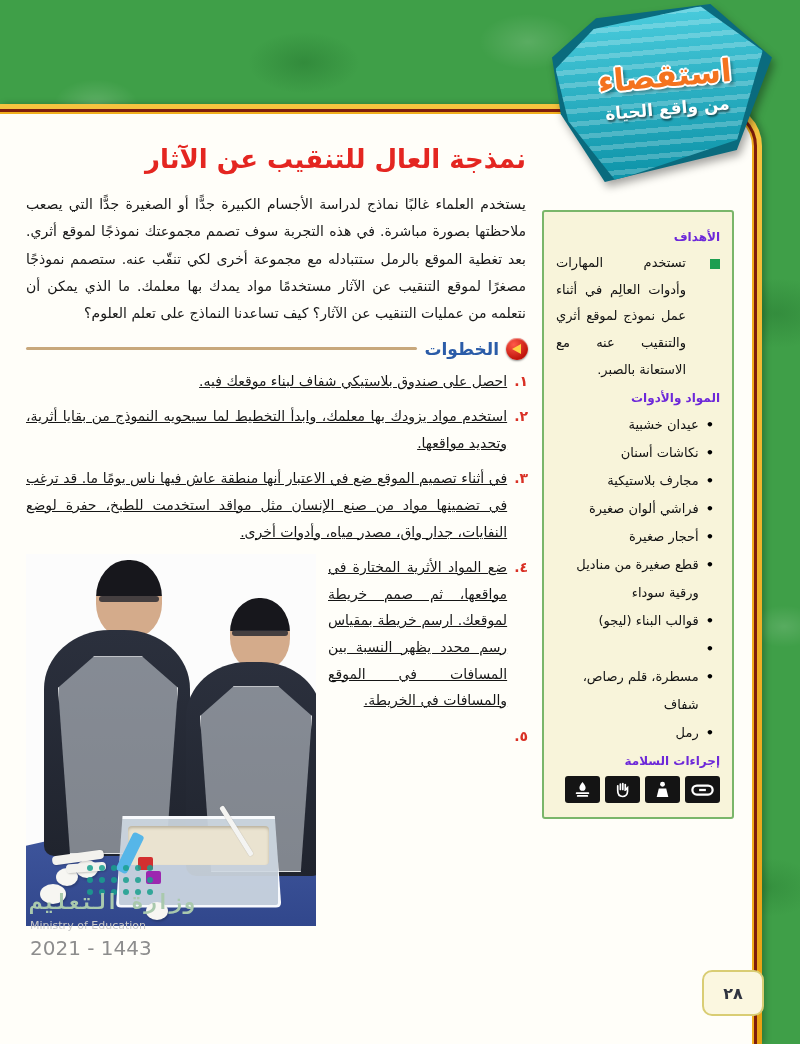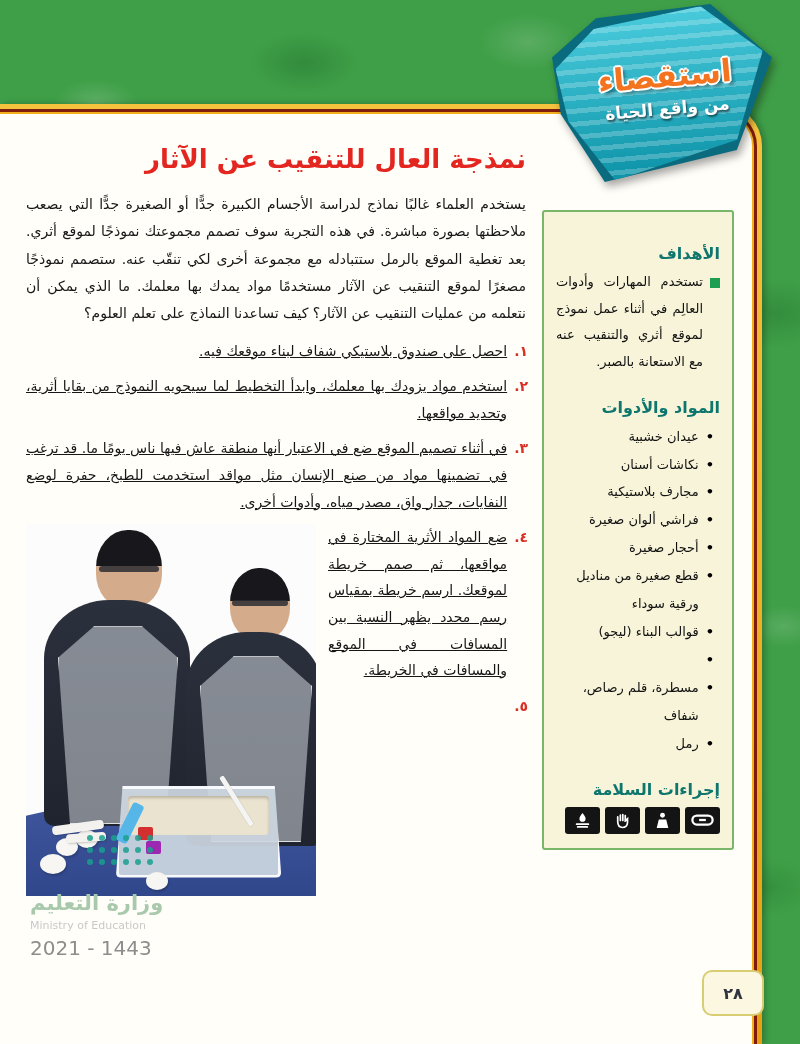--- a/index.html
+++ b/index.html
@@ -24,22 +24,22 @@
   .edge2{height:100%;background:#7e1d0c;border-radius:0 37px 0 0;
     padding:3px 3px 0 0;box-sizing:border-box;}
   .edge3{height:100%;background:#f2b01e;border-radius:0 34px 0 0;
     padding:2px 2px 0 0;box-sizing:border-box;}
   .page{height:100%;background:#fffef9;border-radius:0 32px 0 0;box-sizing:border-box;
     position:relative;padding:12px 18px 0 26px;}
   .columns{display:flex;gap:14px;direction:rtl;height:100%;}
   
   .sidebar{width:192px;flex:none;margin-top:84px;background:#f8f4da;border:2px solid #7ab66a;
     border-radius:3px;padding:10px 12px 14px;box-sizing:border-box;height:fit-content;direction:rtl;}
-  .sidebar h3{margin:22px 0 6px;font-size:16px;color:#0f766e;}
-  .obj-item{display:flex;gap:7px;align-items:flex-start;justify-content:space-between;}
+  .sidebar h3{margin:8px 0 6px;font-size:12px;color:#6d28d9;}
+  .obj-item{display:flex;gap:24px;align-items:flex-start;justify-content:space-between;}
   .sq{width:10px;height:10px;background:#1d9e50;flex:none;margin-top:9px;}
   .obj-item p{margin:0;font-size:13px;line-height:2.05;text-align:justify;color:#111;}
   ul.materials{list-style:none;margin:2px 0 4px;padding:0 6px 0 0;}
   ul.materials li{display:flex;gap:7px;font-size:13px;line-height:2.15;color:#111;}
   ul.materials .b{color:#000;font-weight:bold;}
   .safety-icons{display:flex;gap:5px;margin-top:8px;direction:rtl;}
   .si{width:35px;height:27px;background:#141414;border-radius:3px;display:flex;
     align-items:center;justify-content:center;flex:none;}
   
   .main{flex:1;min-width:0;direction:rtl;}
@@ -79,21 +79,21 @@
     border-radius:4px;box-shadow:inset 0 2px 3px rgba(120,110,85,.4);}
   .ph-scoop{position:absolute;width:12px;height:42px;background:#56b6e8;border-radius:3px;transform:rotate(26deg);}
   .ph-stick{position:absolute;width:5px;height:58px;background:#f4f4f2;border-radius:2px;transform:rotate(-32deg);box-shadow:0 0 1px rgba(0,0,0,.25);}
   .ph-cotton{position:absolute;width:22px;height:18px;background:#f7f6f2;border-radius:50%;box-shadow:1px 2px 2px rgba(0,0,0,.18);}
   .ph-tool{position:absolute;width:52px;height:9px;background:#f3f2ee;border-radius:4px;box-shadow:1px 1px 2px rgba(0,0,0,.2);}
   .ph-cube{position:absolute;width:15px;height:13px;border-radius:2px;}
   .ph-dots{position:absolute;display:grid;grid-template-columns:repeat(6,9px);grid-auto-rows:9px;gap:3px;opacity:.85;}
   .ph-dots i{width:6px;height:6px;border-radius:50%;background:#19a08e;}
   
   .watermark{position:absolute;left:30px;bottom:84px;direction:ltr;text-align:left;}
-  .wm-ar{font-size:21px;font-weight:bold;color:#a9c9ad;letter-spacing:1px;}
+  .wm-ar{font-size:21px;font-weight:bold;color:#a9c9ad;letter-spacing:1px;font-family:Liberation Mono, monospace;}
   .wm-en{font-size:11px;color:#c9c9c9;margin-top:4px;}
   .wm-year{font-size:20px;color:#8d8d8d;margin-top:4px;}
   
   .badge{position:absolute;left:552px;top:4px;width:220px;height:178px;z-index:6;
     filter:drop-shadow(3px 5px 4px rgba(0,0,0,.35));}
   .badge-outer{width:100%;height:100%;background:#0a6b7e;
     clip-path:polygon(0% 30%,20% 8%,72% 0%,100% 30%,84% 82%,24% 100%,4% 62%);
     display:flex;align-items:stretch;justify-content:stretch;}
   .badge-inner{flex:1;margin:6px;
     clip-path:polygon(0% 30%,20% 8%,72% 0%,100% 30%,84% 82%,24% 100%,4% 62%);
@@ -198,20 +198,27 @@
           </span>
         </div>
       </aside>
 
       <main class="main">
         <h1 class="title">نمذجة العال للتنقيب عن الآثار</h1>
 
 
         <p class="bodytext">يستخدم العلماء غالبًا نماذج لدراسة الأجسام الكبيرة جدًّا أو الصغيرة جدًّا التي يصعب ملاحظتها بصورة مباشرة. في هذه التجربة سوف تصمم مجموعتك نموذجًا لموقع أثري. بعد تغطية الموقع بالرمل ستتبادله مع مجموعة أخرى لكي تنقّب عنه. ستصمم نموذجًا مصغرًا لموقع التنقيب عن الآثار مستخدمًا مواد يمدك بها معلمك. ما الذي يمكن أن نتعلمه من عمليات التنقيب عن الآثار؟ كيف تساعدنا النماذج على تعلم العلوم؟</p>
 
+        <div class="sec-header">
+          <span class="sec-icon">
+                  <span class="tri"></span>
+                </span>
+          <span class="sec-text">الخطوات</span>
+          <span class="sec-line"></span>
+        </div>
 
         <ol class="steps">
           <li class="step">
             <span class="step-num">١.</span>
             <span class="step-text">احصل على صندوق بلاستيكي شفاف لبناء موقعك فيه.</span>
           </li>
           <li class="step">
             <span class="step-num">٢.</span>
             <span class="step-text">استخدم مواد يزودك بها معلمك، وابدأ التخطيط لما سيحويه النموذج من بقايا أثرية، وتحديد مواقعها.</span>
           </li>

